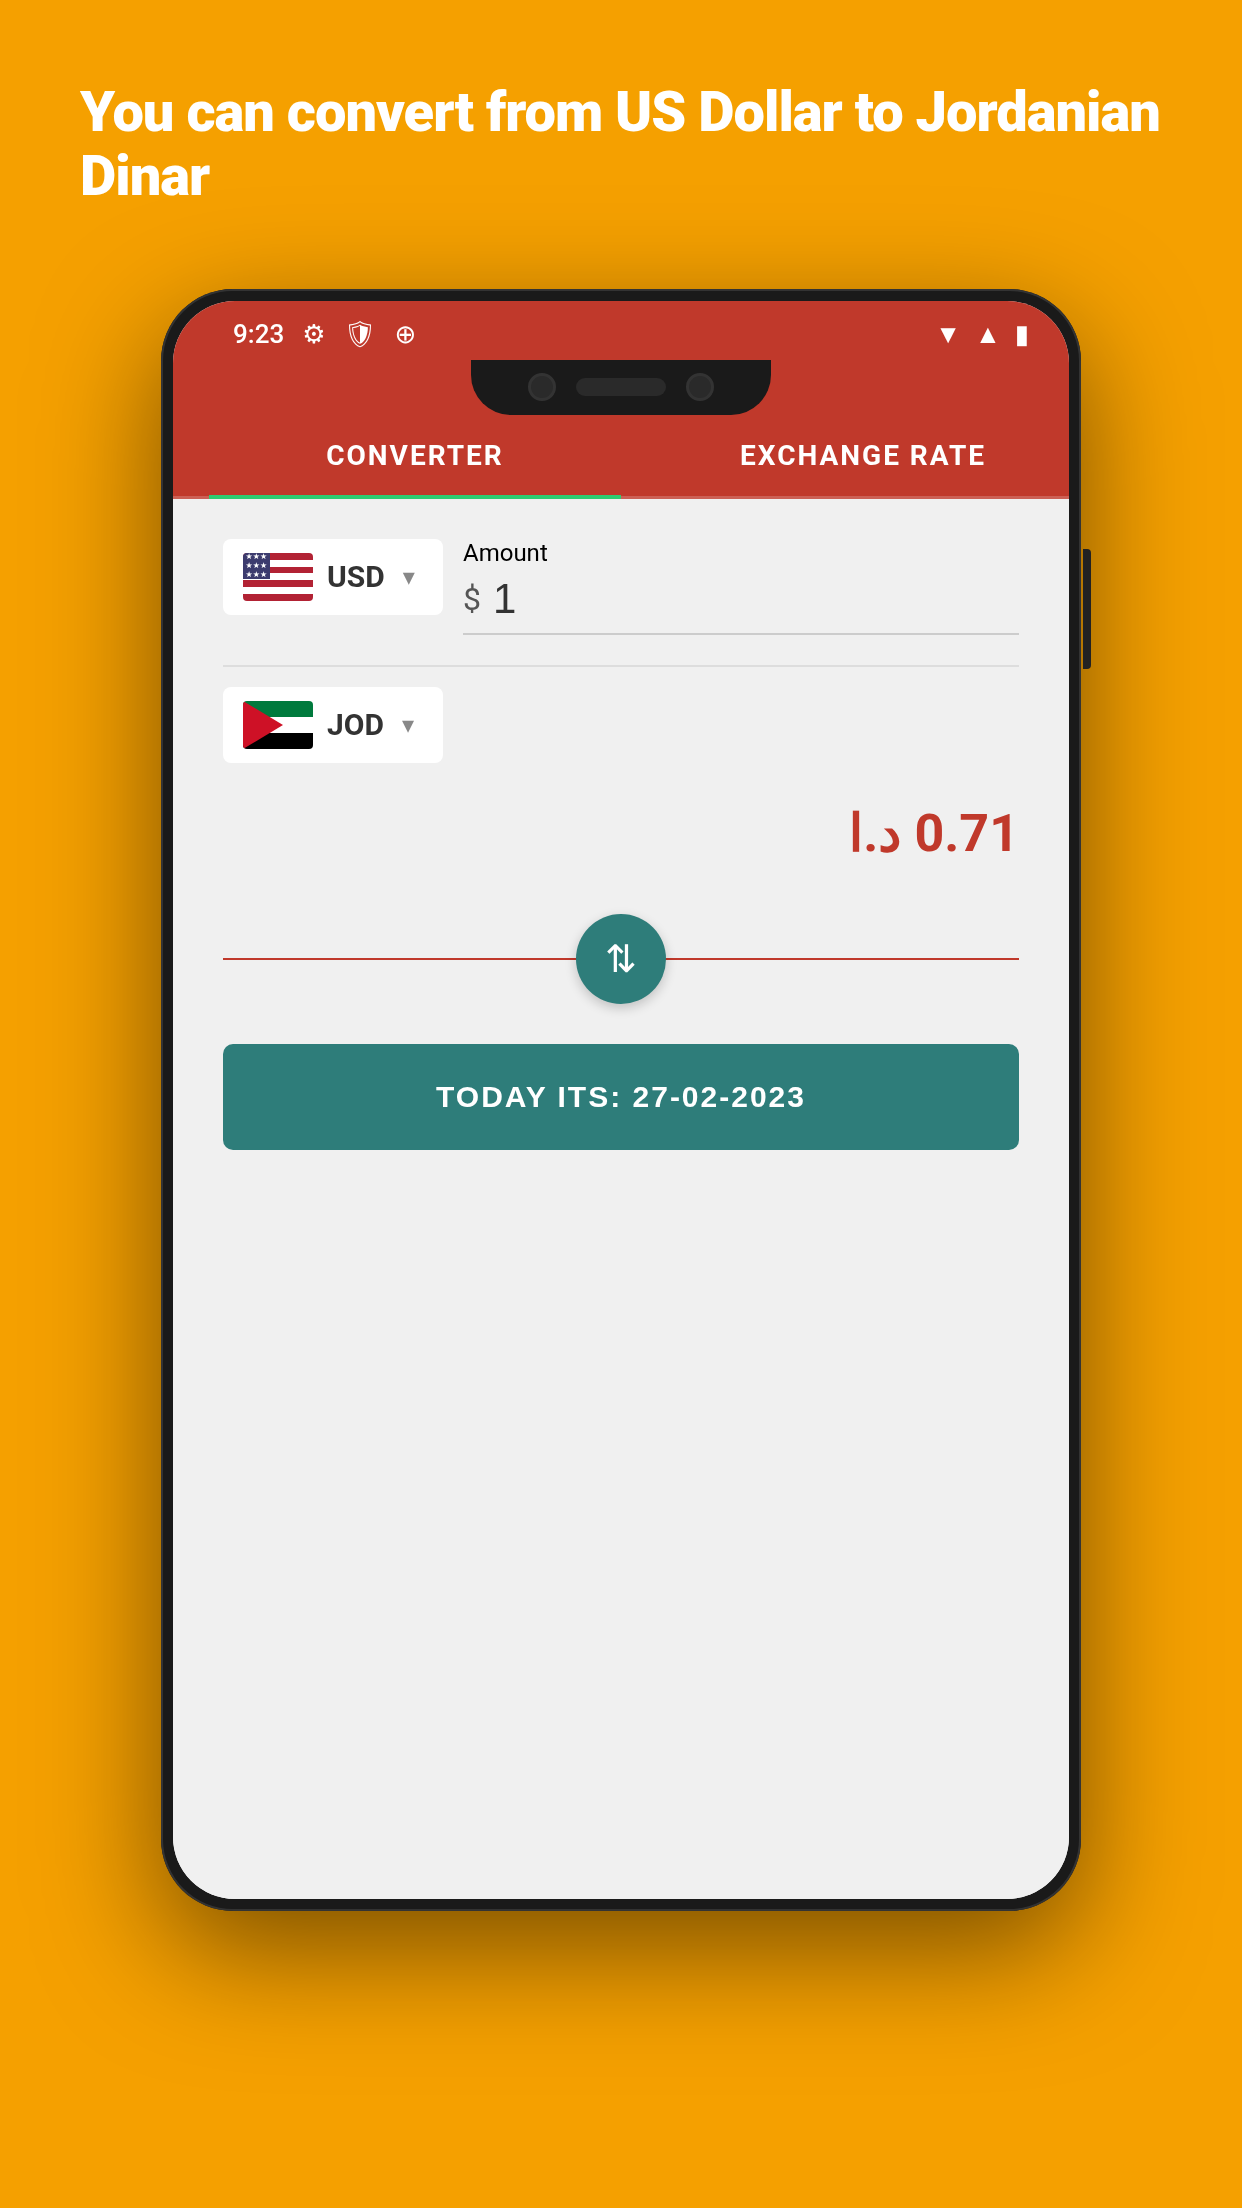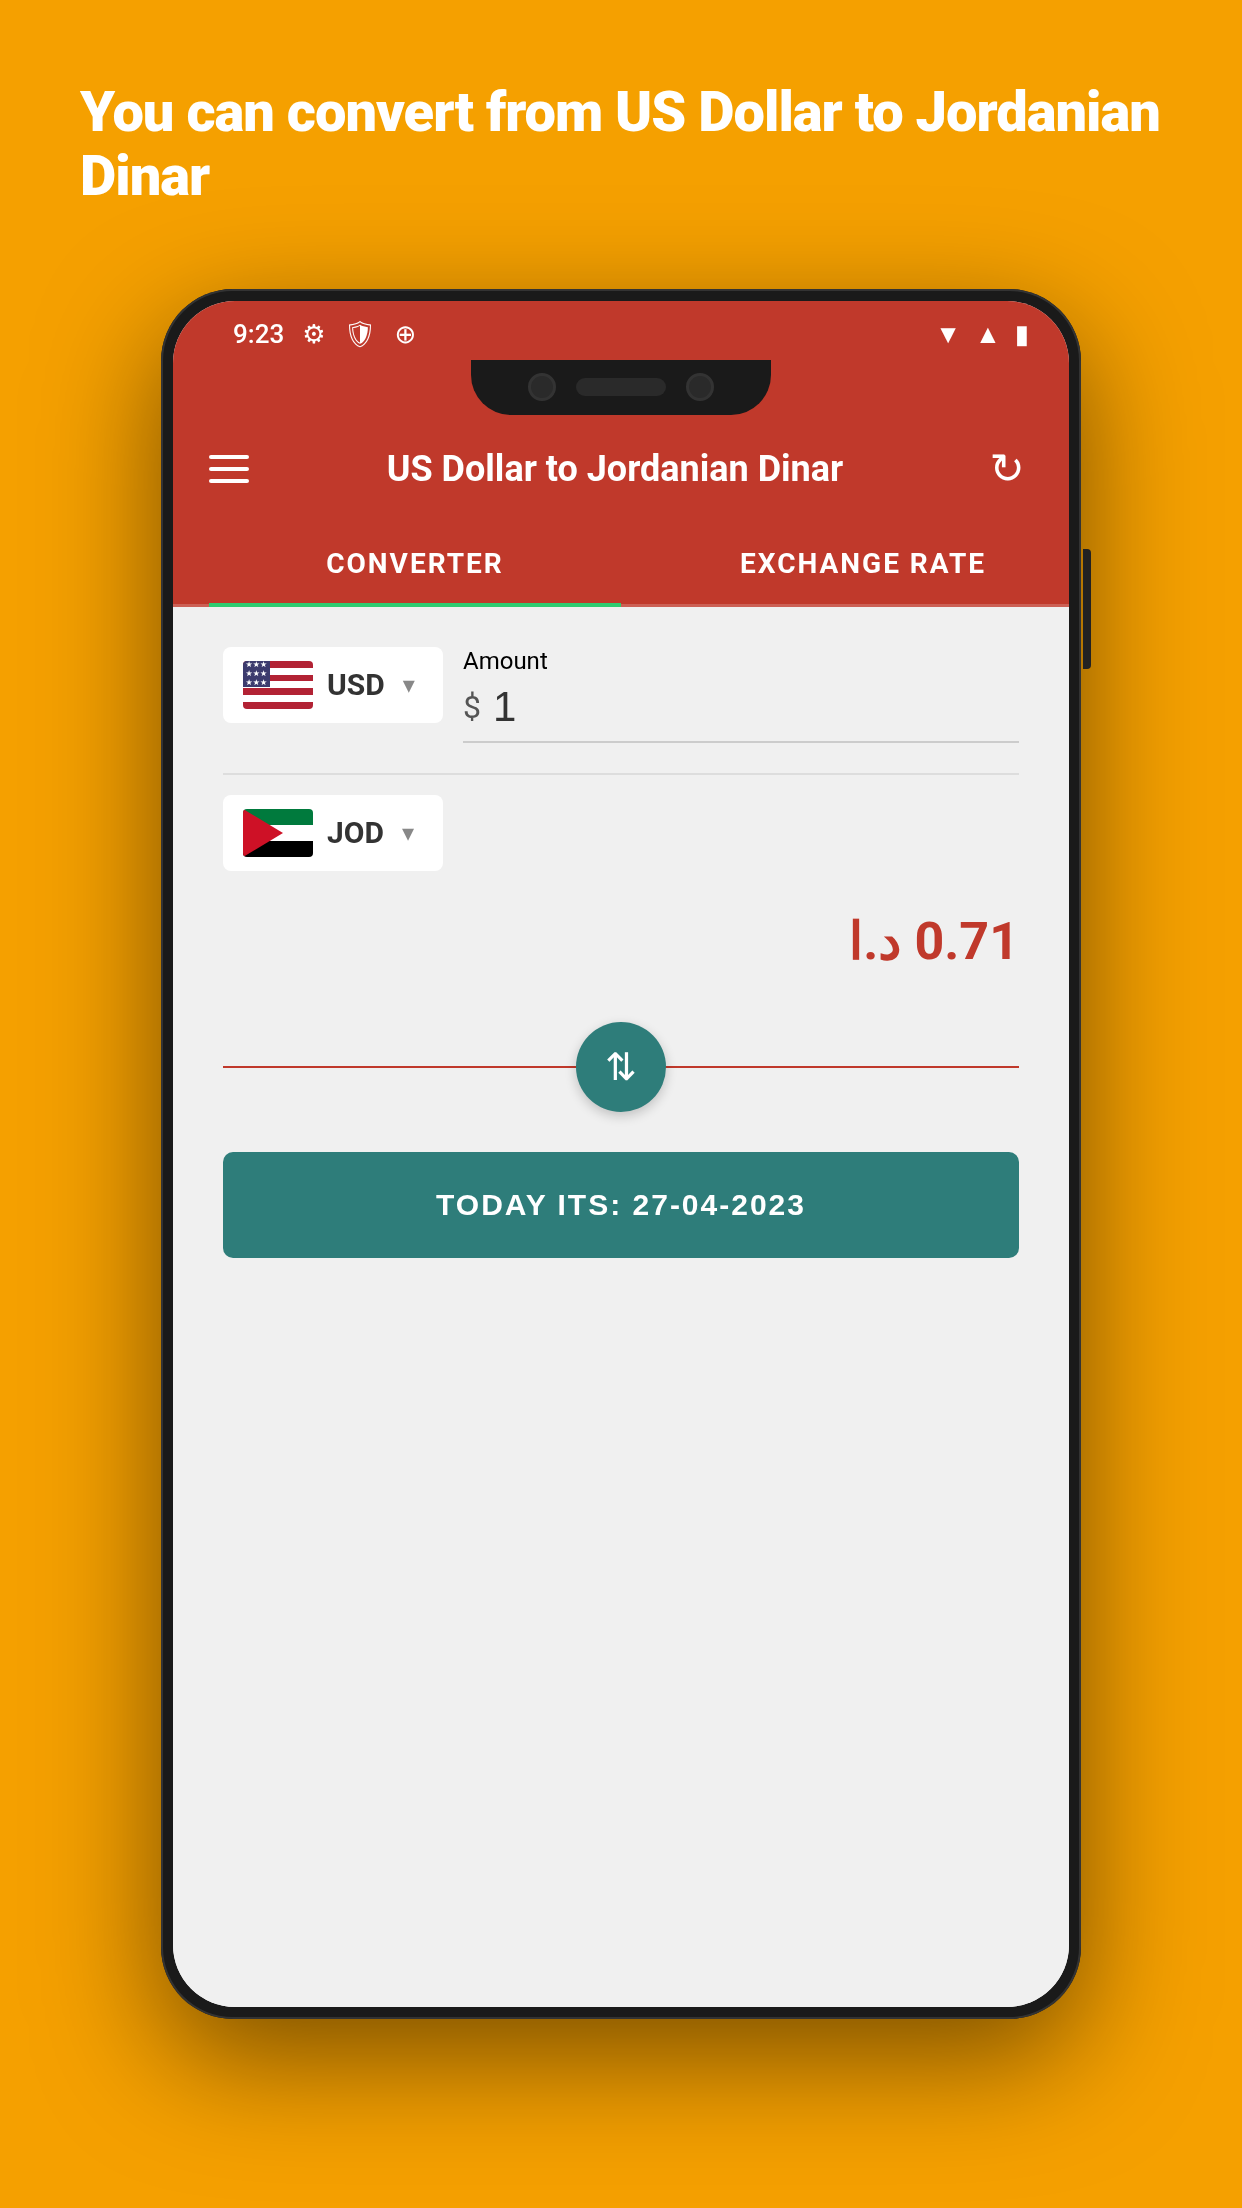--- a/index.html
+++ b/index.html
@@ -435,29 +435,20 @@
       </div>
 
       <div class="notch-area">
         <div class="notch">
           <div class="camera"></div>
           <div class="speaker"></div>
           <div class="camera"></div>
         </div>
       </div>
 
-      <div class="app-bar">
-        <div class="hamburger">
-          <span></span>
-          <span></span>
-          <span></span>
-        </div>
-        <span class="app-title">US Dollar to Jordanian Dinar</span>
-        <div class="refresh-icon">↻</div>
-      </div>
 
       <div class="tab-bar">
         <div class="tab active">CONVERTER</div>
         <div class="tab">EXCHANGE RATE</div>
       </div>
 
       <div class="content">
 
         <div class="currency-row">
           <div class="currency-selector">
@@ -508,18 +499,18 @@
         <div class="jod-result">0.71 د.ا</div>
 
         <div class="swap-container">
           <div class="swap-line"></div>
           <div class="swap-btn">
             <span class="swap-icon">⇅</span>
           </div>
         </div>
 
 
-        <button class="today-btn">TODAY ITS: 27-04-2023</button>
+        <button class="today-btn">TODAY ITS: 27-02-2023</button>
 
       </div>
     </div>
   </div>
 </div>
 
 </body></html>

